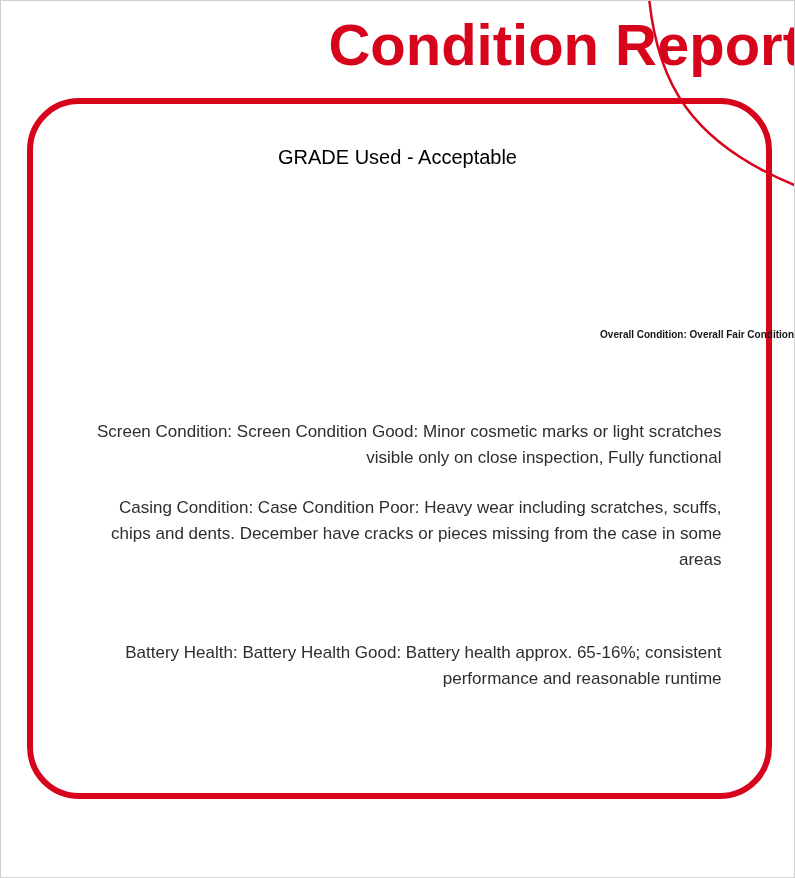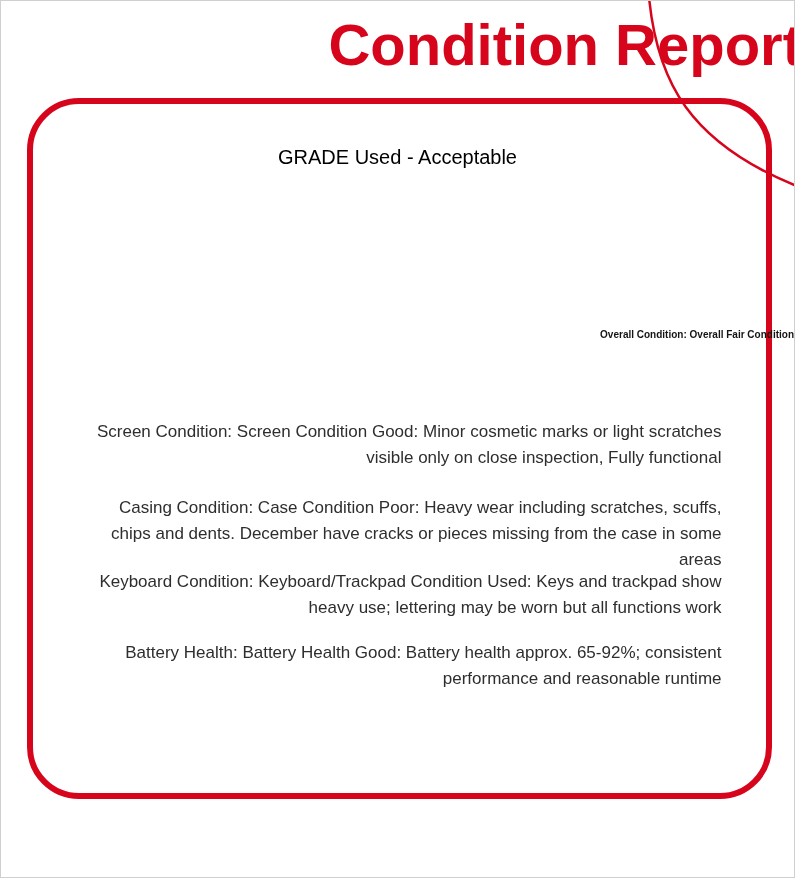--- a/index.html
+++ b/index.html
@@ -101,17 +101,16 @@
   <div class="panel"></div>
 
   <div class="grade">GRADE Used - Acceptable</div>
 
   <div class="overall">Overall Condition: Overall Fair Condition</div>
 
   <p class="section screen">Screen Condition: Screen Condition Good: Minor cosmetic marks or light scratches visible only on close inspection, Fully functional</p>
 
   <p class="section casing">Casing Condition: Case Condition Poor: Heavy wear including scratches, scuffs, chips and dents. December have cracks or pieces missing from the case in some areas</p>
 
-  <p class="section keyboard">Keyboard Condition: Keyboard/Trackpad Condition Used: Keys and trackpad show heavy use; lettering may be worn but all functions work</p>
 
-  <p class="section battery">Battery Health: Battery Health Good: Battery health approx. 65-92%; consistent performance and reasonable runtime</p>
+  <p class="section battery">Battery Health: Battery Health Good: Battery health approx. 65-16%; consistent performance and reasonable runtime</p>
 
 </div>
 
 </body></html>

